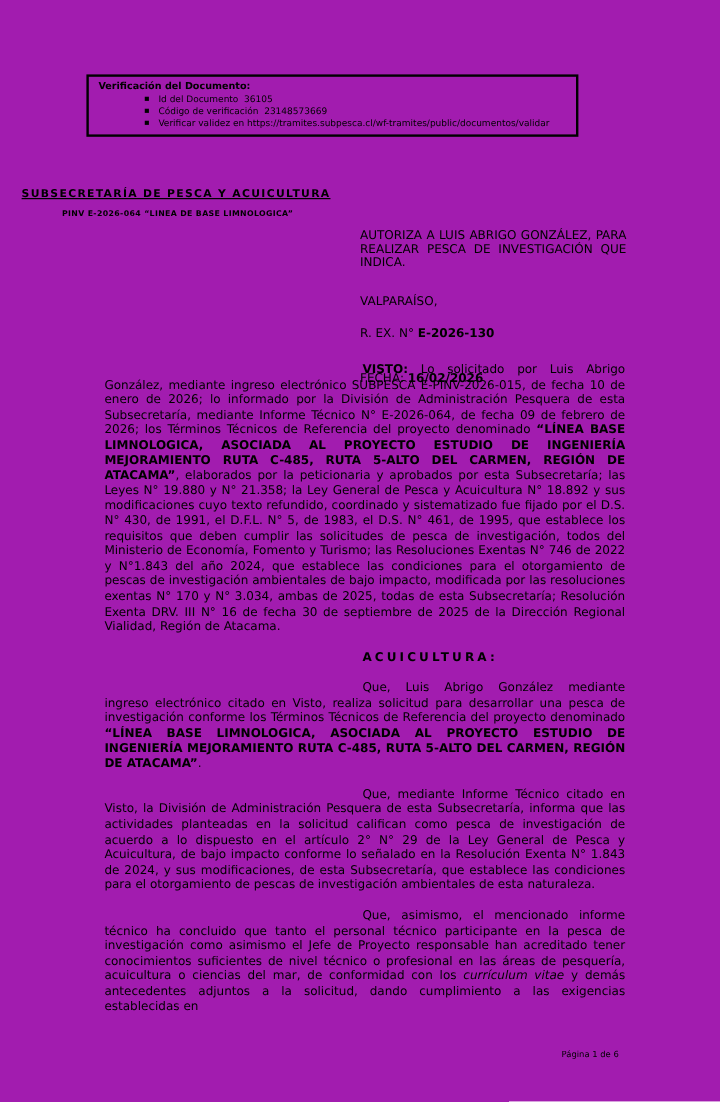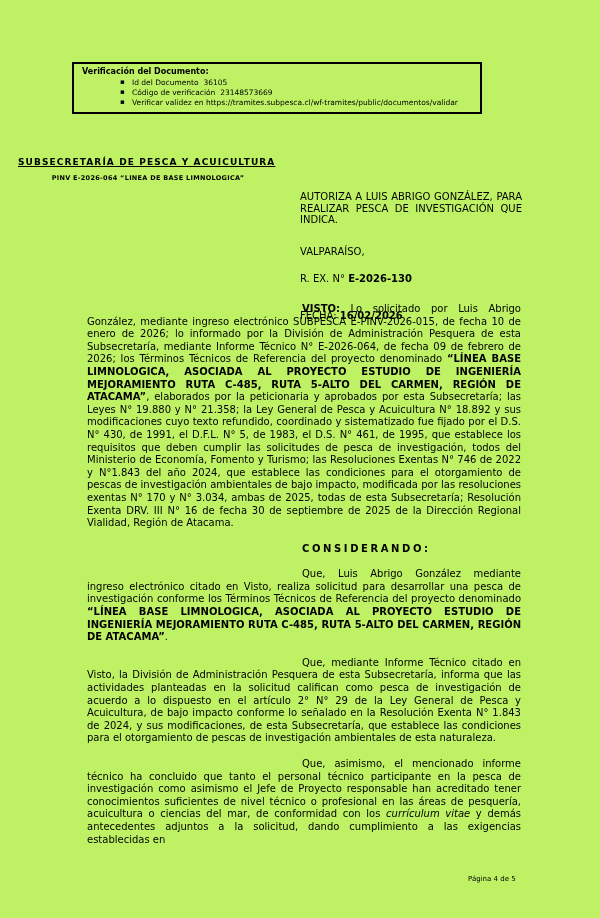--- a/index.html
+++ b/index.html
@@ -1,17 +1,17 @@
 <!DOCTYPE html>
 <html><head>
 <meta charset="utf-8">
 <style>
   html,body { margin:0; padding:0; background:#ffffff; }
   .page {
-    position:relative; width:600px; height:918px; background:#bef264;
+    position:relative; width:600px; height:918px; background:#a21caf;
     font-family:"DejaVu Sans", sans-serif; color:#000000; overflow:hidden;
   }
 
   
   .verify-box {
     position:absolute; left:72px; top:62px; width:410px;
     border:2px solid #000; box-sizing:border-box; padding:3px 6px 5px 8px;
   }
   .verify-title { font-size:8px; font-weight:bold; line-height:10px; }
   .verify-list { margin:1px 0 0 0; padding:0 0 0 38px; list-style:none; }
@@ -78,24 +78,24 @@
   <div class="res-header">
     <div class="res-subject">AUTORIZA A LUIS ABRIGO GONZÁLEZ, PARA REALIZAR PESCA DE INVESTIGACIÓN QUE INDICA.</div>
     <div class="res-city">VALPARAÍSO,</div>
     <div class="res-number"><span>R. EX. N° </span><span class="b">E-2026-130</span></div>
     <div class="res-date"><span>FECHA: </span><span class="b">16/02/2026</span></div>
   </div>
 
   <div class="body-text">
     <p><span class="b">VISTO:</span><span> Lo solicitado por Luis Abrigo González, mediante ingreso electrónico SUBPESCA E-PINV-2026-015, de fecha 10 de enero de 2026; lo informado por la División de Administración Pesquera de esta Subsecretaría, mediante Informe Técnico N° E-2026-064, de fecha 09 de febrero de 2026; los Términos Técnicos de Referencia del proyecto denominado </span><span class="b">“LÍNEA BASE LIMNOLOGICA, ASOCIADA AL PROYECTO ESTUDIO DE INGENIERÍA MEJORAMIENTO RUTA C-485, RUTA 5-ALTO DEL CARMEN, REGIÓN DE ATACAMA”</span><span>, elaborados por la peticionaria y aprobados por esta Subsecretaría; las Leyes N° 19.880 y N° 21.358; la Ley General de Pesca y Acuicultura N° 18.892 y sus modificaciones cuyo texto refundido, coordinado y sistematizado fue fijado por el D.S. N° 430, de 1991, el D.F.L. N° 5, de 1983, el D.S. N° 461, de 1995, que establece los requisitos que deben cumplir las solicitudes de pesca de investigación, todos del Ministerio de Economía, Fomento y Turismo; las Resoluciones Exentas N° 746 de 2022 y N°1.843 del año 2024, que establece las condiciones para el otorgamiento de pescas de investigación ambientales de bajo impacto, modificada por las resoluciones exentas N° 170 y N° 3.034, ambas de 2025, todas de esta Subsecretaría; Resolución Exenta DRV. III N° 16 de fecha 30 de septiembre de 2025 de la Dirección Regional Vialidad, Región de Atacama.</span></p>
 
-    <p class="heading-considerando">CONSIDERANDO:</p>
+    <p class="heading-considerando">ACUICULTURA:</p>
 
     <p><span>Que, Luis Abrigo González mediante ingreso electrónico citado en Visto, realiza solicitud para desarrollar una pesca de investigación conforme los Términos Técnicos de Referencia del proyecto denominado </span><span class="b">“LÍNEA BASE LIMNOLOGICA, ASOCIADA AL PROYECTO ESTUDIO DE INGENIERÍA MEJORAMIENTO RUTA C-485, RUTA 5-ALTO DEL CARMEN, REGIÓN DE ATACAMA”</span><span>.</span></p>
 
     <p>Que, mediante Informe Técnico citado en Visto, la División de Administración Pesquera de esta Subsecretaría, informa que las actividades planteadas en la solicitud califican como pesca de investigación de acuerdo a lo dispuesto en el artículo 2° N° 29 de la Ley General de Pesca y Acuicultura, de bajo impacto conforme lo señalado en la Resolución Exenta N° 1.843 de 2024, y sus modificaciones, de esta Subsecretaría, que establece las condiciones para el otorgamiento de pescas de investigación ambientales de esta naturaleza.</p>
 
     <p><span>Que, asimismo, el mencionado informe técnico ha concluido que tanto el personal técnico participante en la pesca de investigación como asimismo el Jefe de Proyecto responsable han acreditado tener conocimientos suficientes de nivel técnico o profesional en las áreas de pesquería, acuicultura o ciencias del mar, de conformidad con los </span><span class="i">currículum vitae</span><span> y demás antecedentes adjuntos a la solicitud, dando cumplimiento a las exigencias establecidas en</span></p>
   </div>
 
-  <div class="footer">Página 4 de 5</div>
+  <div class="footer">Página 1 de 6</div>
 
 </div>
 
 </body></html>

